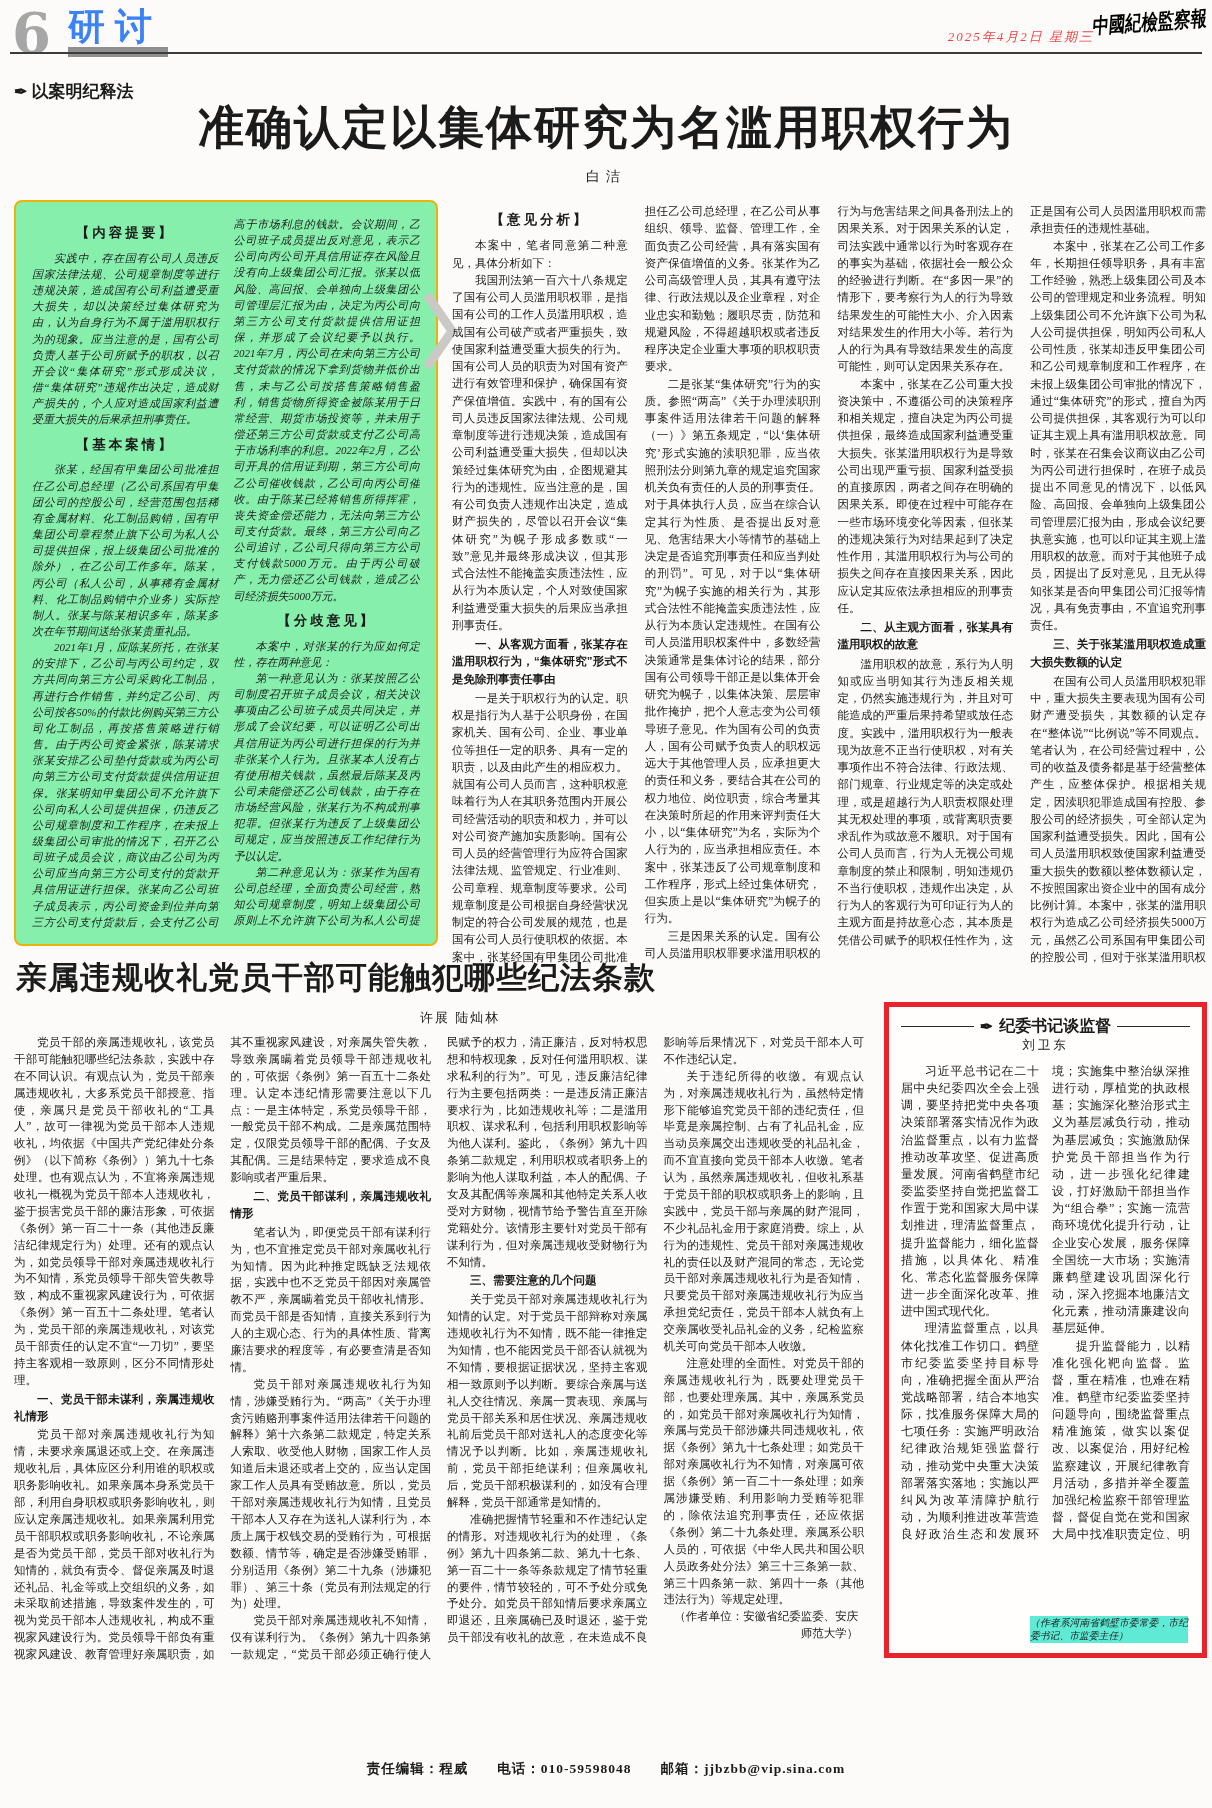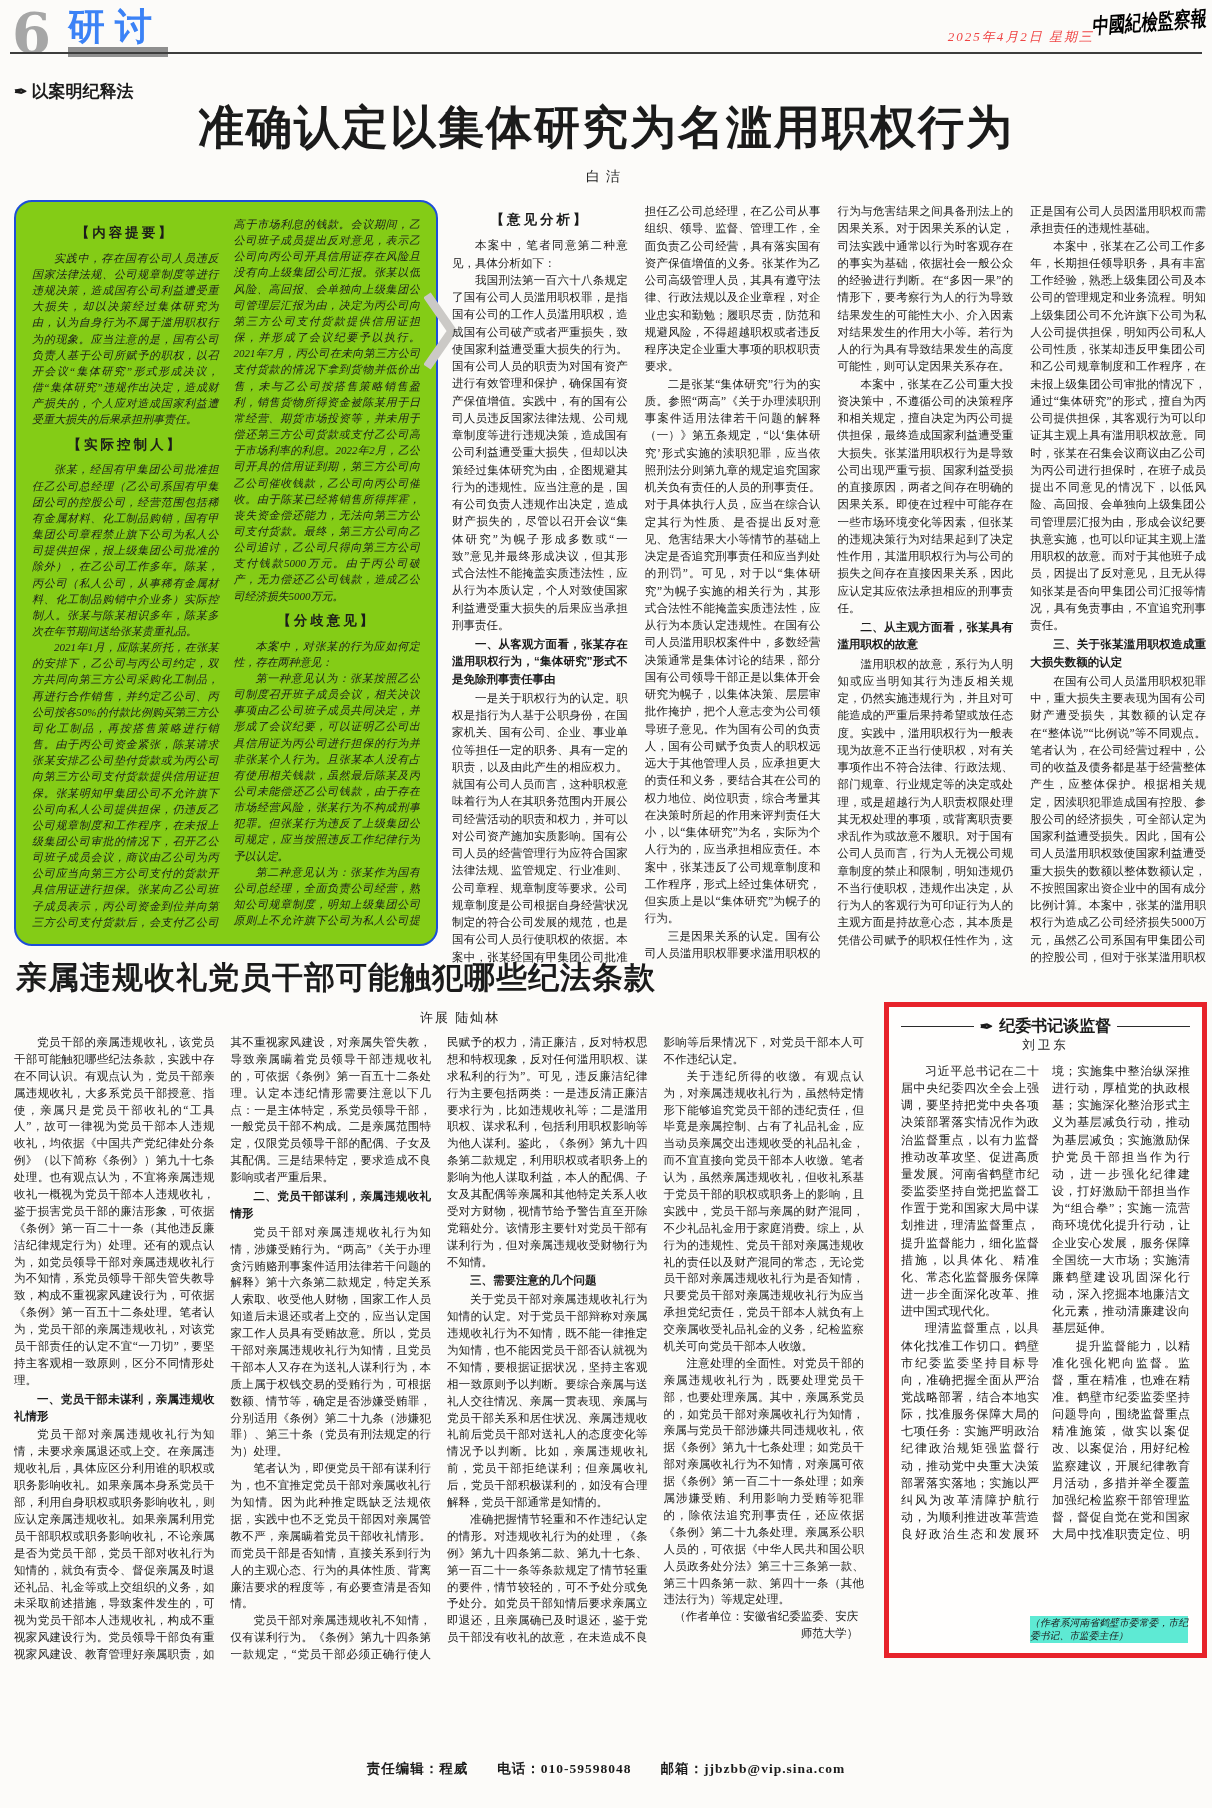--- a/index.html
+++ b/index.html
@@ -15,22 +15,22 @@
   .head-date{right:118px;top:28px;font-size:13px;letter-spacing:2px;color:#ef4444;font-style:italic;}
   .brand{right:4px;top:4px;font-size:21px;font-weight:900;white-space:nowrap;
          transform:rotate(-4deg) skewX(-8deg) scaleX(.78);transform-origin:right top;color:#000;}
 
   
   .lead-tag{left:14px;top:80px;font-size:17px;font-weight:700;display:flex;align-items:center;gap:4px;}
   .pen{font-size:16px;line-height:1;}
   .lead-title{left:0;width:1212px;top:97px;text-align:center;font-size:46px;font-weight:900;letter-spacing:2px;}
   .lead-author{left:0;width:1212px;top:168px;text-align:center;font-size:14px;letter-spacing:6px;}
 
-  .lead-box{left:14px;top:200px;width:424px;height:746px;border:2px solid #1d4ed8;border-radius:18px;
-            box-sizing:border-box;padding:14px 16px;background:#84cc16;}
+  .lead-box{left:14px;top:200px;width:424px;height:746px;border:2px solid #eab308;border-radius:8px;
+            box-sizing:border-box;padding:14px 16px;background:#86efac;}
   .lead-box-flow{columns:2;column-gap:15px;height:100%;overflow:hidden;
                  font-size:11px;line-height:1.47;font-style:italic;text-align:justify;}
   .chevron{left:424px;top:292px;}
 
   .lead-analysis{left:452px;top:203px;width:754px;height:772px;columns:4;column-gap:17px;
                  font-size:11.5px;line-height:1.5;text-align:justify;overflow:hidden;}
 
   .li-ch{text-align:center;font-weight:700;font-style:normal;font-size:13.5px;letter-spacing:3px;
          margin:7px 0;font-family:"Liberation Sans","DejaVu Sans",sans-serif;}
   .li-sh{font-weight:700;text-indent:2em;margin:2px 0;font-style:normal;
@@ -75,21 +75,21 @@
     <span class="pen">✒</span>
     <span>以案明纪释法</span>
   </div>
   <div class="abs lead-title">准确认定以集体研究为名滥用职权行为</div>
   <div class="abs lead-author">白洁</div>
 
   <div class="abs lead-box">
     <div class="lead-box-flow">
         <div class="li-ch">【内容提要】</div>
         <div class="li-p">实践中，存在国有公司人员违反国家法律法规、公司规章制度等进行违规决策，造成国有公司利益遭受重大损失，却以决策经过集体研究为由，认为自身行为不属于滥用职权行为的现象。应当注意的是，国有公司负责人基于公司所赋予的职权，以召开会议“集体研究”形式形成决议，借“集体研究”违规作出决定，造成财产损失的，个人应对造成国家利益遭受重大损失的后果承担刑事责任。</div>
-        <div class="li-ch">【实际控制人】</div>
+        <div class="li-ch">【基本案情】</div>
         <div class="li-p">张某，经国有甲集团公司批准担任乙公司总经理（乙公司系国有甲集团公司的控股公司，经营范围包括稀有金属材料、化工制品购销，国有甲集团公司章程禁止旗下公司为私人公司提供担保，报上级集团公司批准的除外），在乙公司工作多年。陈某，丙公司（私人公司，从事稀有金属材料、化工制品购销中介业务）实际控制人。张某与陈某相识多年，陈某多次在年节期间送给张某贵重礼品。</div>
         <div class="li-p">2021年1月，应陈某所托，在张某的安排下，乙公司与丙公司约定，双方共同向第三方公司采购化工制品，再进行合作销售，并约定乙公司、丙公司按各50%的付款比例购买第三方公司化工制品，再按搭售策略进行销售。由于丙公司资金紧张，陈某请求张某安排乙公司垫付货款或为丙公司向第三方公司支付货款提供信用证担保。张某明知甲集团公司不允许旗下公司向私人公司提供担保，仍违反乙公司规章制度和工作程序，在未报上级集团公司审批的情况下，召开乙公司班子成员会议，商议由乙公司为丙公司应当向第三方公司支付的货款开具信用证进行担保。张某向乙公司班子成员表示，丙公司资金到位并向第三方公司支付货款后，会支付乙公司高于市场利息的钱款。会议期间，乙公司班子成员提出反对意见，表示乙公司向丙公司开具信用证存在风险且没有向上级集团公司汇报。张某以低风险、高回报、会单独向上级集团公司管理层汇报为由，决定为丙公司向第三方公司支付货款提供信用证担保，并形成了会议纪要予以执行。2021年7月，丙公司在未向第三方公司支付货款的情况下拿到货物并低价出售，未与乙公司按搭售策略销售盈利，销售货物所得资金被陈某用于日常经营、期货市场投资等，并未用于偿还第三方公司货款或支付乙公司高于市场利率的利息。2022年2月，乙公司开具的信用证到期，第三方公司向乙公司催收钱款，乙公司向丙公司催收。由于陈某已经将销售所得挥霍，丧失资金偿还能力，无法向第三方公司支付货款。最终，第三方公司向乙公司追讨，乙公司只得向第三方公司支付钱款5000万元。由于丙公司破产，无力偿还乙公司钱款，造成乙公司经济损失5000万元。</div>
         <div class="li-ch">【分歧意见】</div>
         <div class="li-p">本案中，对张某的行为应如何定性，存在两种意见：</div>
         <div class="li-p">第一种意见认为：张某按照乙公司制度召开班子成员会议，相关决议事项由乙公司班子成员共同决定，并形成了会议纪要，可以证明乙公司出具信用证为丙公司进行担保的行为并非张某个人行为。且张某本人没有占有使用相关钱款，虽然最后陈某及丙公司未能偿还乙公司钱款，由于存在市场经营风险，张某行为不构成刑事犯罪。但张某行为违反了上级集团公司规定，应当按照违反工作纪律行为予以认定。</div>
         <div class="li-p">第二种意见认为：张某作为国有公司总经理，全面负责公司经营，熟知公司规章制度，明知上级集团公司原则上不允许旗下公司为私人公司提供担保，仍召开乙公司班子成员会议并在班子成员提出不同意见的情况下，违规作出决定，最终导致国家利益遭受重大损失，应认定张某具有滥用职权的故意，国家利益遭受重大损失与其滥用职权行为存在因果关系，构成国有公司人员滥用职权罪，犯罪数额为5000万元。</div>
       </div>
   </div>
 
   <div class="abs chevron">
@@ -114,22 +114,22 @@
       <div class="li-p">在国有公司人员滥用职权犯罪中，重大损失主要表现为国有公司财产遭受损失，其数额的认定存在“整体说”“比例说”等不同观点。笔者认为，在公司经营过程中，公司的收益及债务都是基于经营整体产生，应整体保护。根据相关规定，因渎职犯罪造成国有控股、参股公司的经济损失，可全部认定为国家利益遭受损失。因此，国有公司人员滥用职权致使国家利益遭受重大损失的数额以整体数额认定，不按照国家出资企业中的国有成分比例计算。本案中，张某的滥用职权行为造成乙公司经济损失5000万元，虽然乙公司系国有甲集团公司的控股公司，但对于张某滥用职权造成国家利益遭受损失数额的认定，不必按照国资占股的比例计算，因此，张某滥用职权犯罪数额为5000万元。</div>
     </div>
 
   <div class="abs gift-title">亲属违规收礼党员干部可能触犯哪些纪法条款</div>
   <div class="abs gift-authors">许展  陆灿林</div>
   <div class="abs gift-body">
       <div class="li-p">党员干部的亲属违规收礼，该党员干部可能触犯哪些纪法条款，实践中存在不同认识。有观点认为，党员干部亲属违规收礼，大多系党员干部授意、指使，亲属只是党员干部收礼的“工具人”，故可一律视为党员干部本人违规收礼，均依据《中国共产党纪律处分条例》（以下简称《条例》）第九十七条处理。也有观点认为，不宜将亲属违规收礼一概视为党员干部本人违规收礼，鉴于损害党员干部的廉洁形象，可依据《条例》第一百二十一条（其他违反廉洁纪律规定行为）处理。还有的观点认为，如党员领导干部对亲属违规收礼行为不知情，系党员领导干部失管失教导致，构成不重视家风建设行为，可依据《条例》第一百五十二条处理。笔者认为，党员干部的亲属违规收礼，对该党员干部责任的认定不宜“一刀切”，要坚持主客观相一致原则，区分不同情形处理。</div>
       <div class="li-sh">一、党员干部未谋利，亲属违规收礼情形</div>
       <div class="li-p">党员干部对亲属违规收礼行为知情，未要求亲属退还或上交。在亲属违规收礼后，具体应区分利用谁的职权或职务影响收礼。如果亲属本身系党员干部，利用自身职权或职务影响收礼，则应认定亲属违规收礼。如果亲属利用党员干部职权或职务影响收礼，不论亲属是否为党员干部，党员干部对收礼行为知情的，就负有责令、督促亲属及时退还礼品、礼金等或上交组织的义务，如未采取前述措施，导致案件发生的，可视为党员干部本人违规收礼，构成不重视家风建设行为。党员领导干部负有重视家风建设、教育管理好亲属职责，如其不重视家风建设，对亲属失管失教，导致亲属瞒着党员领导干部违规收礼的，可依据《条例》第一百五十二条处理。认定本违纪情形需要注意以下几点：一是主体特定，系党员领导干部，一般党员干部不构成。二是亲属范围特定，仅限党员领导干部的配偶、子女及其配偶。三是结果特定，要求造成不良影响或者严重后果。</div>
       <div class="li-sh">二、党员干部谋利，亲属违规收礼情形</div>
+      <div class="li-p">笔者认为，即便党员干部有谋利行为，也不宜推定党员干部对亲属收礼行为知情。因为此种推定既缺乏法规依据，实践中也不乏党员干部因对亲属管教不严，亲属瞒着党员干部收礼情形。而党员干部是否知情，直接关系到行为人的主观心态、行为的具体性质、背离廉洁要求的程度等，有必要查清是否知情。</div>
       <div class="li-p">党员干部对亲属违规收礼行为知情，涉嫌受贿行为。“两高”《关于办理贪污贿赂刑事案件适用法律若干问题的解释》第十六条第二款规定，特定关系人索取、收受他人财物，国家工作人员知道后未退还或者上交的，应当认定国家工作人员具有受贿故意。所以，党员干部对亲属违规收礼行为知情，且党员干部本人又存在为送礼人谋利行为，本质上属于权钱交易的受贿行为，可根据数额、情节等，确定是否涉嫌受贿罪，分别适用《条例》第二十九条（涉嫌犯罪）、第三十条（党员有刑法规定的行为）处理。</div>
-      <div class="li-p">笔者认为，即便党员干部有谋利行为，也不宜推定党员干部对亲属收礼行为知情。因为此种推定既缺乏法规依据，实践中也不乏党员干部因对亲属管教不严，亲属瞒着党员干部收礼情形。而党员干部是否知情，直接关系到行为人的主观心态、行为的具体性质、背离廉洁要求的程度等，有必要查清是否知情。</div>
       <div class="li-p">党员干部对亲属违规收礼不知情，仅有谋利行为。《条例》第九十四条第一款规定，“党员干部必须正确行使人民赋予的权力，清正廉洁，反对特权思想和特权现象，反对任何滥用职权、谋求私利的行为”。可见，违反廉洁纪律行为主要包括两类：一是违反清正廉洁要求行为，比如违规收礼等；二是滥用职权、谋求私利，包括利用职权影响等为他人谋利。鉴此，《条例》第九十四条第二款规定，利用职权或者职务上的影响为他人谋取利益，本人的配偶、子女及其配偶等亲属和其他特定关系人收受对方财物，视情节给予警告直至开除党籍处分。该情形主要针对党员干部有谋利行为，但对亲属违规收受财物行为不知情。</div>
       <div class="li-sh">三、需要注意的几个问题</div>
       <div class="li-p">关于党员干部对亲属违规收礼行为知情的认定。对于党员干部辩称对亲属违规收礼行为不知情，既不能一律推定为知情，也不能因党员干部否认就视为不知情，要根据证据状况，坚持主客观相一致原则予以判断。要综合亲属与送礼人交往情况、亲属一贯表现、亲属与党员干部关系和居住状况、亲属违规收礼前后党员干部对送礼人的态度变化等情况予以判断。比如，亲属违规收礼前，党员干部拒绝谋利；但亲属收礼后，党员干部积极谋利的，如没有合理解释，党员干部通常是知情的。</div>
       <div class="li-p">准确把握情节轻重和不作违纪认定的情形。对违规收礼行为的处理，《条例》第九十四条第二款、第九十七条、第一百二十一条等条款规定了情节轻重的要件，情节较轻的，可不予处分或免予处分。如党员干部知情后要求亲属立即退还，且亲属确已及时退还，鉴于党员干部没有收礼的故意，在未造成不良影响等后果情况下，对党员干部本人可不作违纪认定。</div>
       <div class="li-p">关于违纪所得的收缴。有观点认为，对亲属违规收礼行为，虽然特定情形下能够追究党员干部的违纪责任，但毕竟是亲属控制、占有了礼品礼金，应当动员亲属交出违规收受的礼品礼金，而不宜直接向党员干部本人收缴。笔者认为，虽然亲属违规收礼，但收礼系基于党员干部的职权或职务上的影响，且实践中，党员干部与亲属的财产混同，不少礼品礼金用于家庭消费。综上，从行为的违规性、党员干部对亲属违规收礼的责任以及财产混同的常态，无论党员干部对亲属违规收礼行为是否知情，只要党员干部对亲属违规收礼行为应当承担党纪责任，党员干部本人就负有上交亲属收受礼品礼金的义务，纪检监察机关可向党员干部本人收缴。</div>
       <div class="li-p">注意处理的全面性。对党员干部的亲属违规收礼行为，既要处理党员干部，也要处理亲属。其中，亲属系党员的，如党员干部对亲属收礼行为知情，亲属与党员干部涉嫌共同违规收礼，依据《条例》第九十七条处理；如党员干部对亲属收礼行为不知情，对亲属可依据《条例》第一百二十一条处理；如亲属涉嫌受贿、利用影响力受贿等犯罪的，除依法追究刑事责任，还应依据《条例》第二十九条处理。亲属系公职人员的，可依据《中华人民共和国公职人员政务处分法》第三十三条第一款、第三十四条第一款、第四十一条（其他违法行为）等规定处理。</div>
       <div class="li-an">（作者单位：安徽省纪委监委、安庆师范大学）</div>
     </div>
 
   <div class="abs sup-box">

